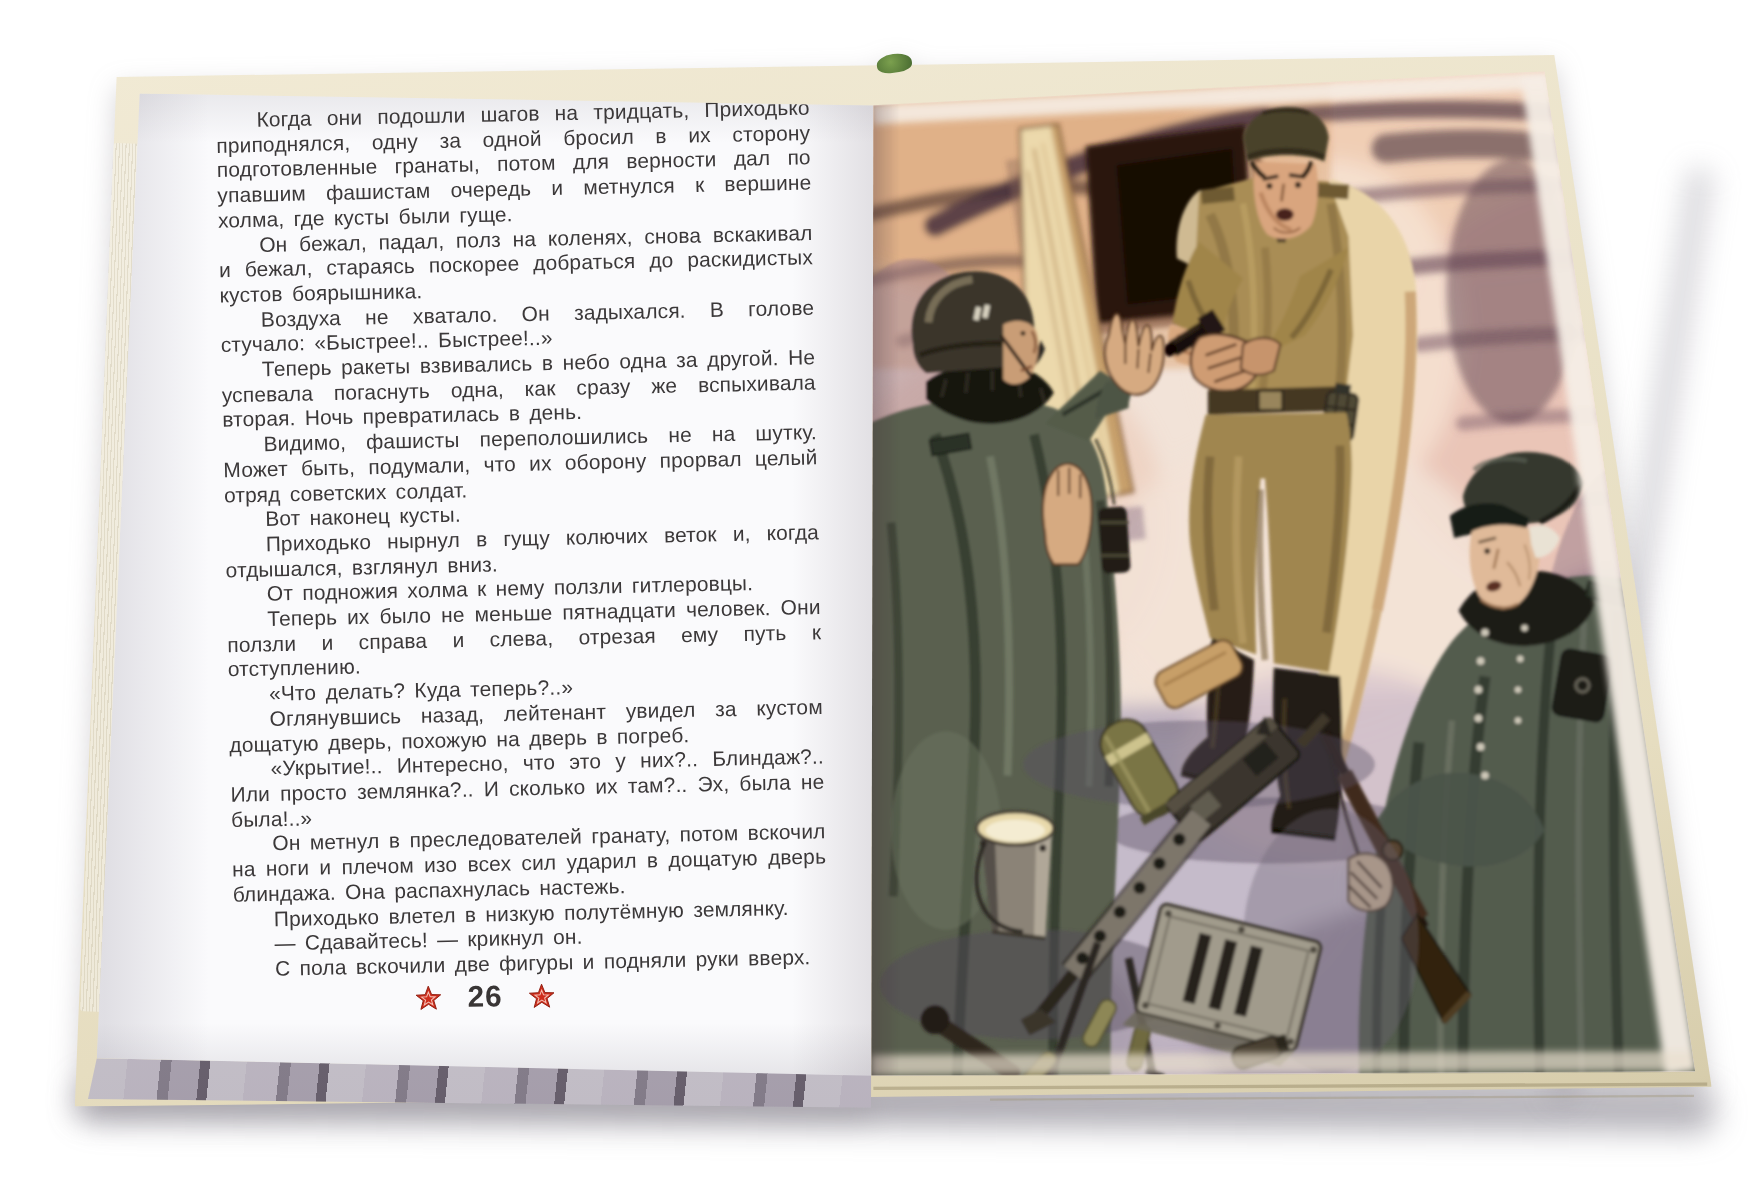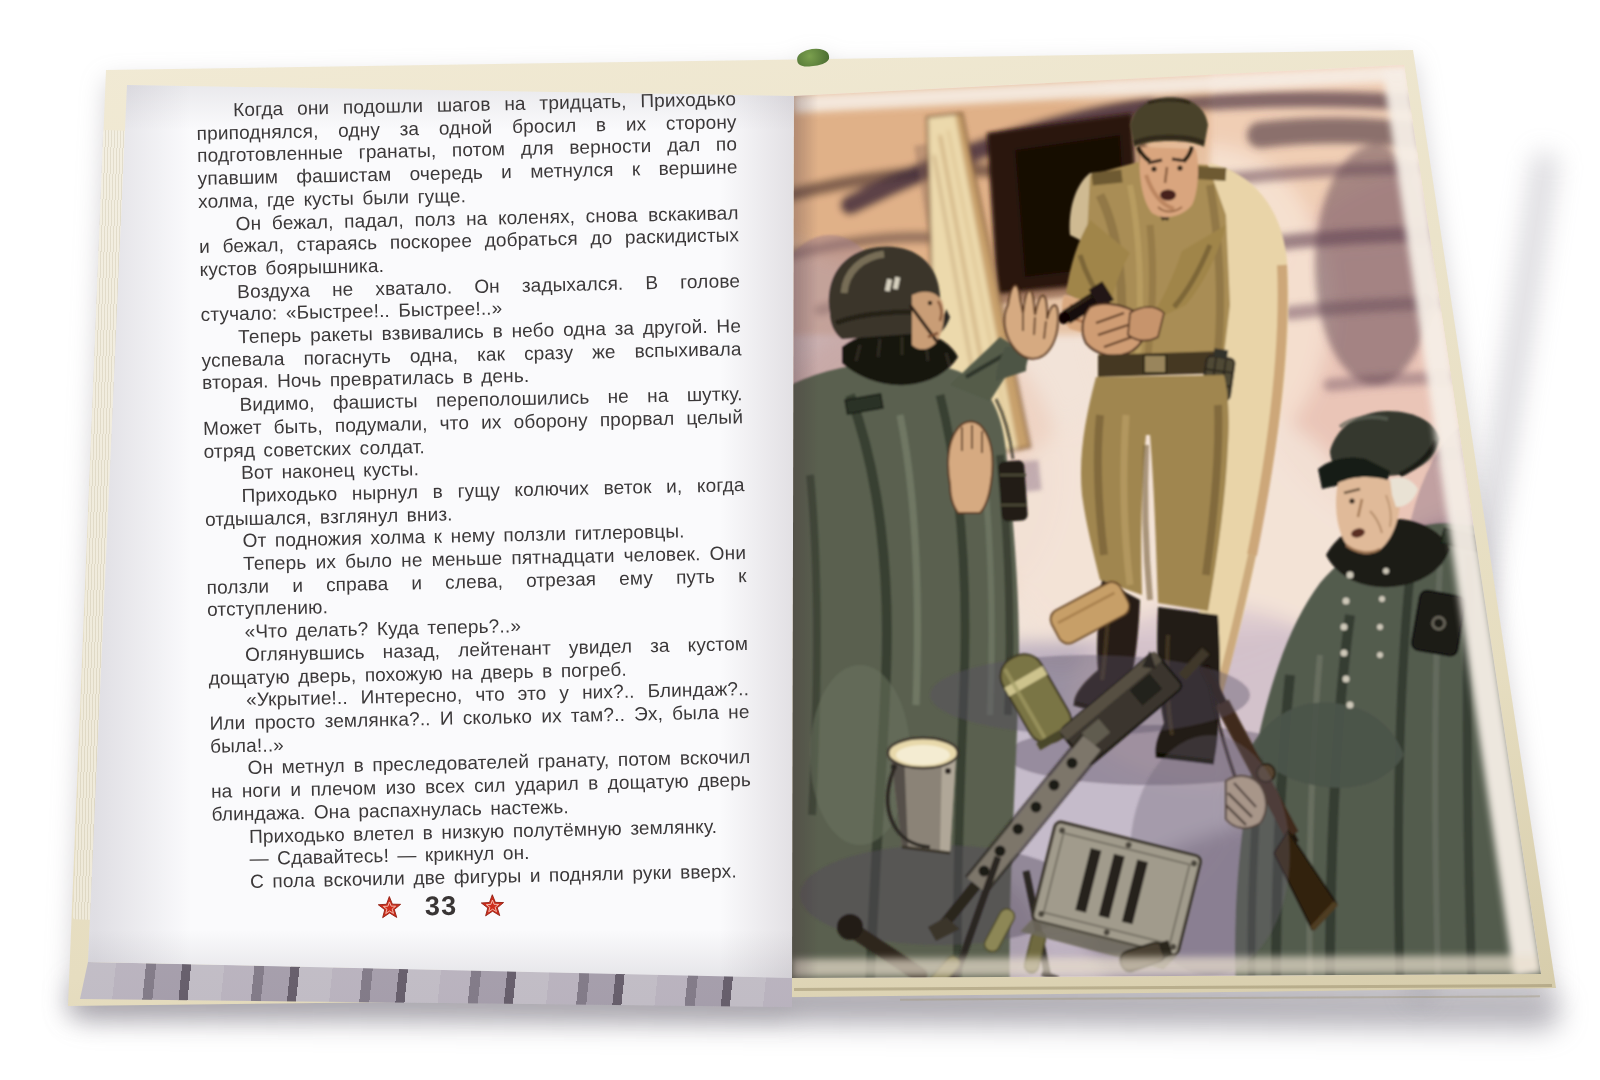--- a/index.html
+++ b/index.html
@@ -81,21 +81,21 @@
         <p>Он метнул в преследователей гранату, потом вскочил на ноги и плечом изо всех сил ударил в дощатую дверь блиндажа. Она распахнулась настежь.</p>
         <p>Приходько влетел в низкую полутёмную землянку.</p>
         <p>— Сдавайтесь! — крикнул он.</p>
         <p>С пола вскочили две фигуры и подняли руки вверх.</p>
       </div>
       <div class="folio">
         <svg width="27" height="26" viewBox="0 0 24 24">
           <path d="M12 1.5 L14.7 8.6 L22.3 8.9 L16.4 13.6 L18.5 20.9 L12 16.7 L5.5 20.9 L7.6 13.6 L1.7 8.9 L9.3 8.6 Z" fill="#cf2d1c" stroke="#8f1d10" stroke-width="0.8"></path>
           <path d="M12 1.5 L14.7 8.6 L22.3 8.9 L16.4 13.6 L18.5 20.9 L12 16.7 L5.5 20.9 L7.6 13.6 L1.7 8.9 L9.3 8.6 Z" transform="translate(12 12.6) scale(.55) translate(-12 -12.6)" fill="none" stroke="#f3beb2" stroke-width="1.6"></path>
         </svg>
-        <span class="num">33</span>
+        <span class="num">26</span>
         <svg width="27" height="26" viewBox="0 0 24 24">
           <path d="M12 1.5 L14.7 8.6 L22.3 8.9 L16.4 13.6 L18.5 20.9 L12 16.7 L5.5 20.9 L7.6 13.6 L1.7 8.9 L9.3 8.6 Z" fill="#cf2d1c" stroke="#8f1d10" stroke-width="0.8"></path>
           <path d="M12 1.5 L14.7 8.6 L22.3 8.9 L16.4 13.6 L18.5 20.9 L12 16.7 L5.5 20.9 L7.6 13.6 L1.7 8.9 L9.3 8.6 Z" transform="translate(12 12.6) scale(.55) translate(-12 -12.6)" fill="none" stroke="#f3beb2" stroke-width="1.6"></path>
         </svg>
       </div>
     </div>
 
     <div class="right-page">
       <svg width="766" height="945" viewBox="0 0 766 945">
         <defs>

